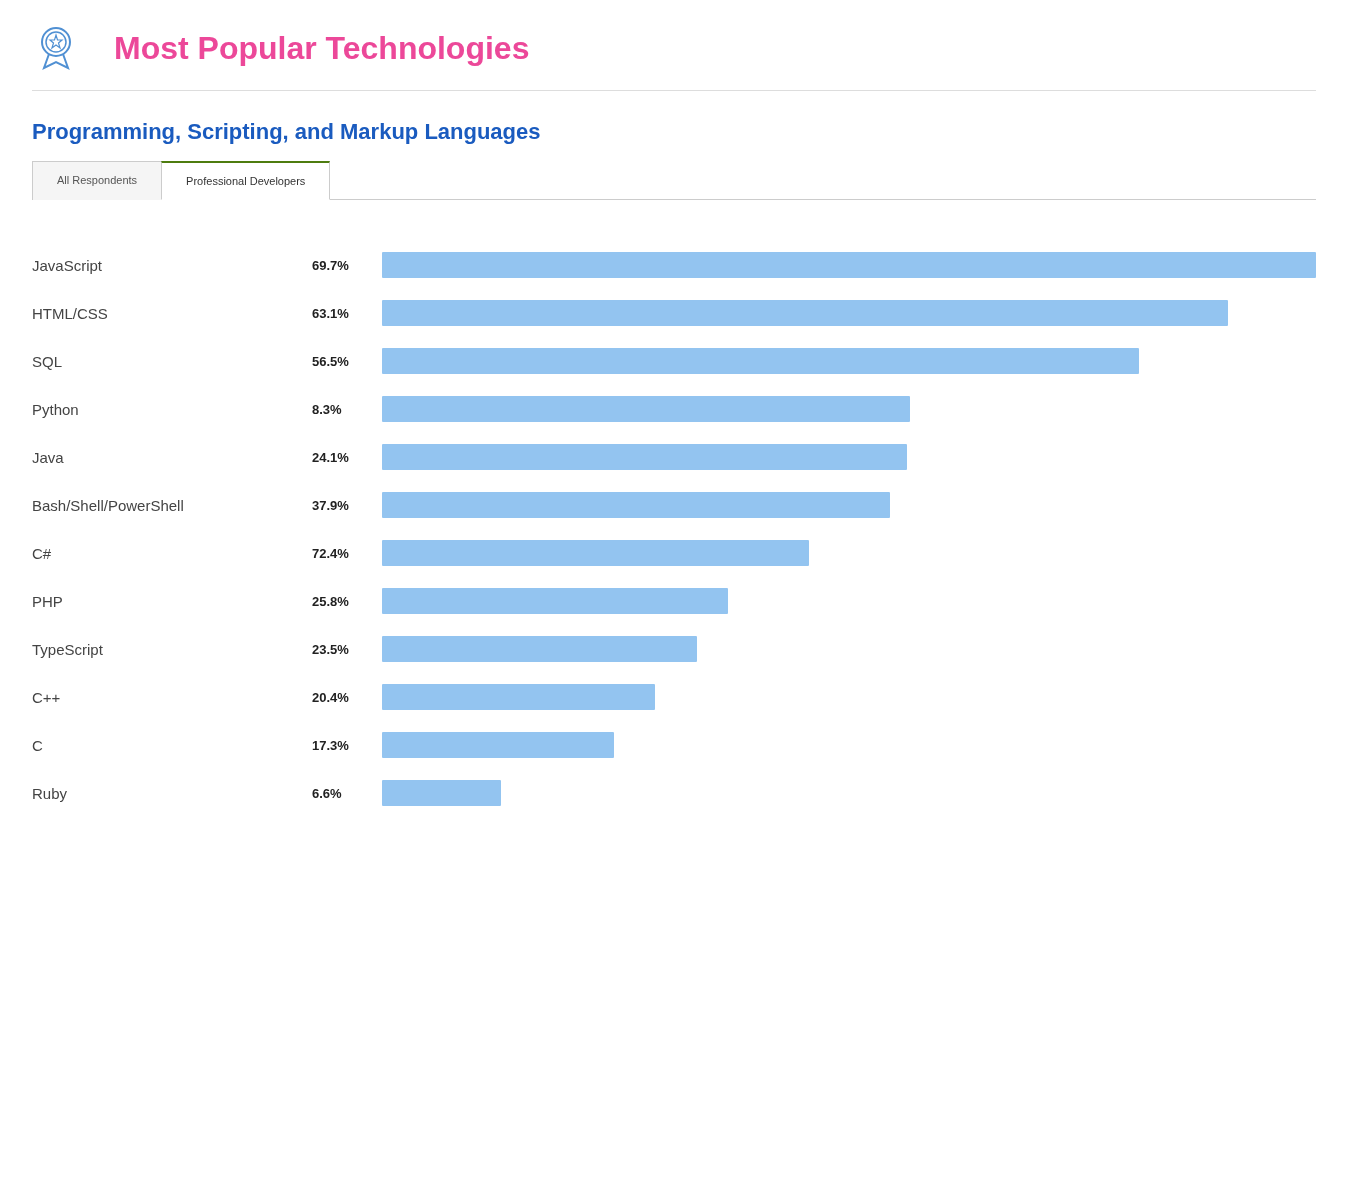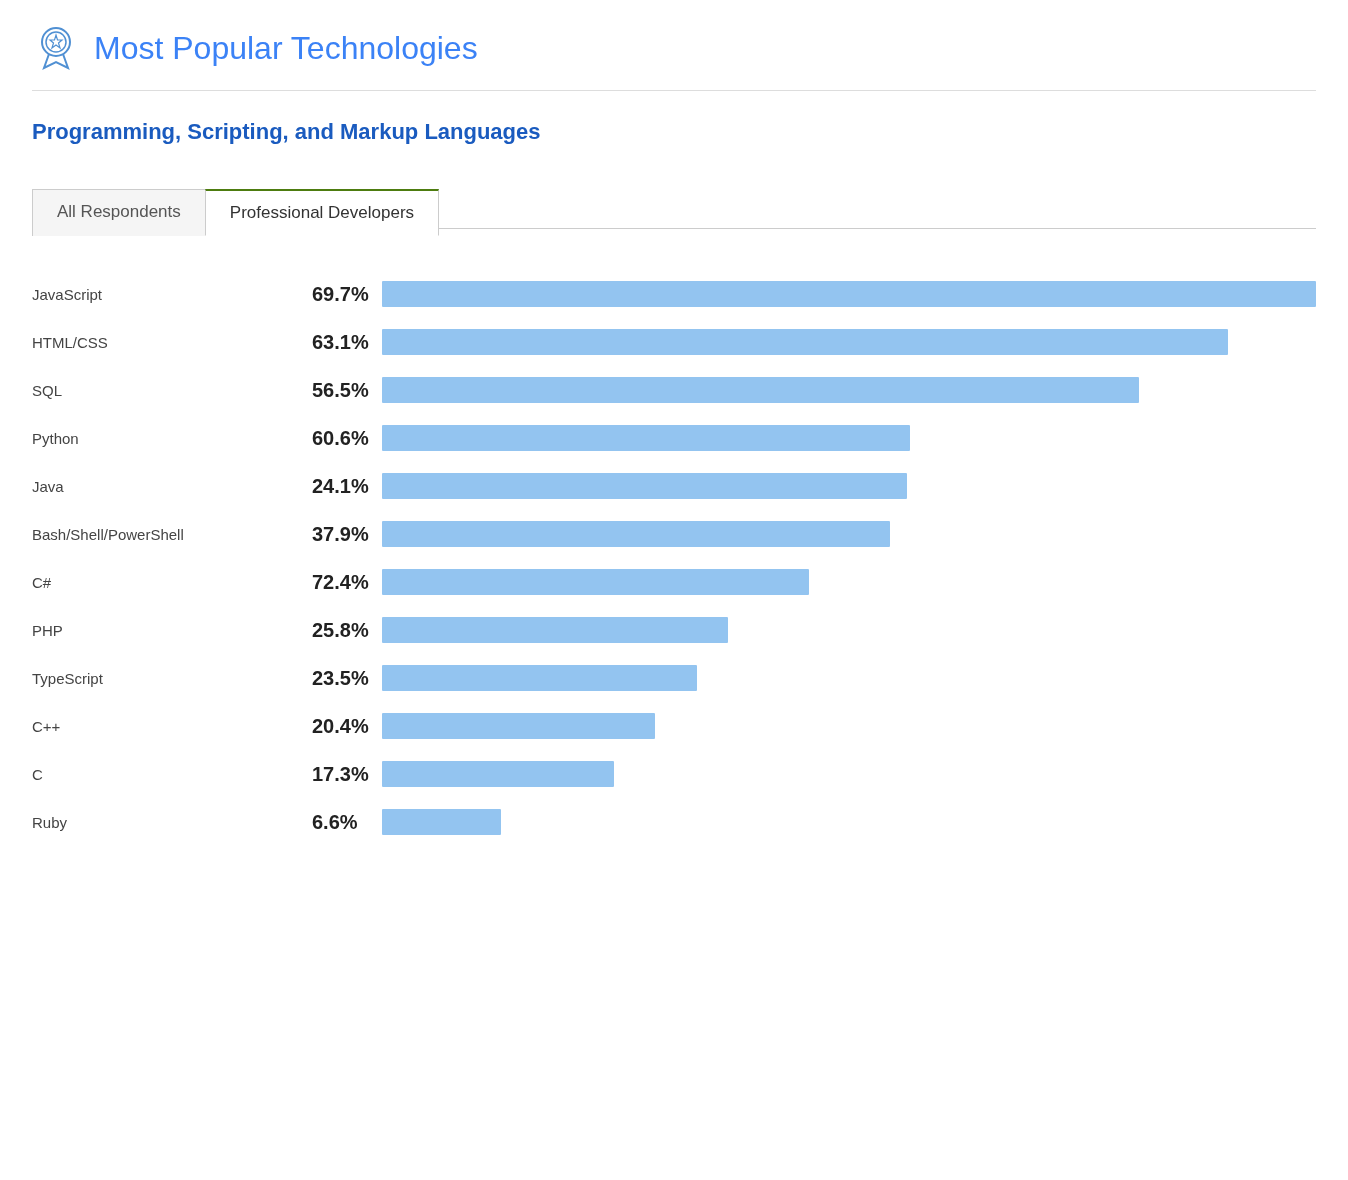--- a/index.html
+++ b/index.html
@@ -18,49 +18,50 @@
       padding-bottom: 18px;
       border-bottom: 1px solid #ddd;
       margin-bottom: 28px;
     }
     .header-icon {
       width: 48px;
       height: 48px;
     }
     .header-title {
       font-size: 32px;
-      font-weight: 400;
-      color: #3b82f6;
+      font-weight: 700;
+      color: #ec4899;
+      margin-left: 20px;
     }
 
     
     .section-title {
       font-size: 22px;
       font-weight: 700;
       color: #1a5bbf;
-      margin-bottom: 36px;
+      margin-bottom: 15px;
     }
 
     
     .tabs {
       display: flex;
       border-bottom: 1px solid #ccc;
       margin-bottom: 36px;
     }
     .tab {
       padding: 12px 24px;
-      font-size: 17px;
+      font-size: 11px;
       color: #555;
       cursor: pointer;
       border: 1px solid #ccc;
       border-bottom: none;
       background: #f5f5f5;
       margin-right: 0;
       position: relative;
-      top: 8px;
+      top: 1px;
     }
     .tab.active {
       background: #fff;
       color: #333;
       font-weight: 500;
       border-top: 2px solid #4d7c0f;
       border-bottom: 1px solid #fff;
     }
     .tab:first-child {
       border-right: none;
@@ -79,21 +80,21 @@
     .chart-label {
       width: 280px;
       text-align: left;
       padding-right: 12px;
       font-size: 15px;
       color: #444;
       flex-shrink: 0;
     }
     .chart-pct {
       width: 70px;
-      font-size: 20px;
+      font-size: 13px;
       font-weight: 700;
       color: #222;
       flex-shrink: 0;
       padding-right: 10px;
     }
     .chart-bar-wrap {
       flex: 1;
     }
     .chart-bar {
       height: 26px;
@@ -138,21 +139,21 @@
     </div>
     <div class="chart-row">
       <div class="chart-label">SQL</div>
       <div class="chart-pct">56.5%</div>
       <div class="chart-bar-wrap">
         <div class="chart-bar" style="width: 81.06169296987088%"></div>
       </div>
     </div>
     <div class="chart-row">
       <div class="chart-label">Python</div>
-      <div class="chart-pct">60.6%</div>
+      <div class="chart-pct">8.3%</div>
       <div class="chart-bar-wrap">
         <div class="chart-bar" style="width: 56.527977044476316%"></div>
       </div>
     </div>
     <div class="chart-row">
       <div class="chart-label">Java</div>
       <div class="chart-pct">24.1%</div>
       <div class="chart-bar-wrap">
         <div class="chart-bar" style="width: 56.241032998565274%"></div>
       </div>

